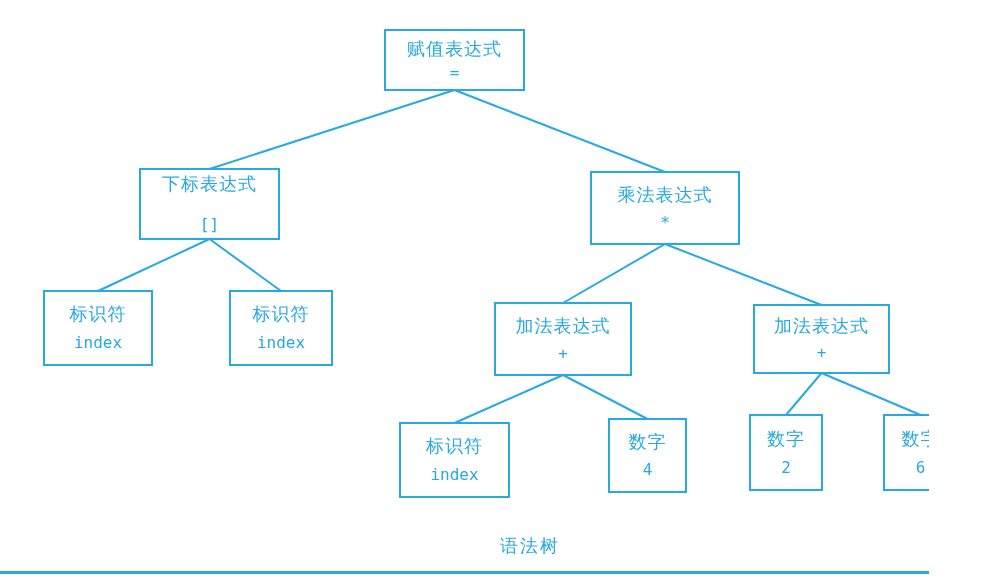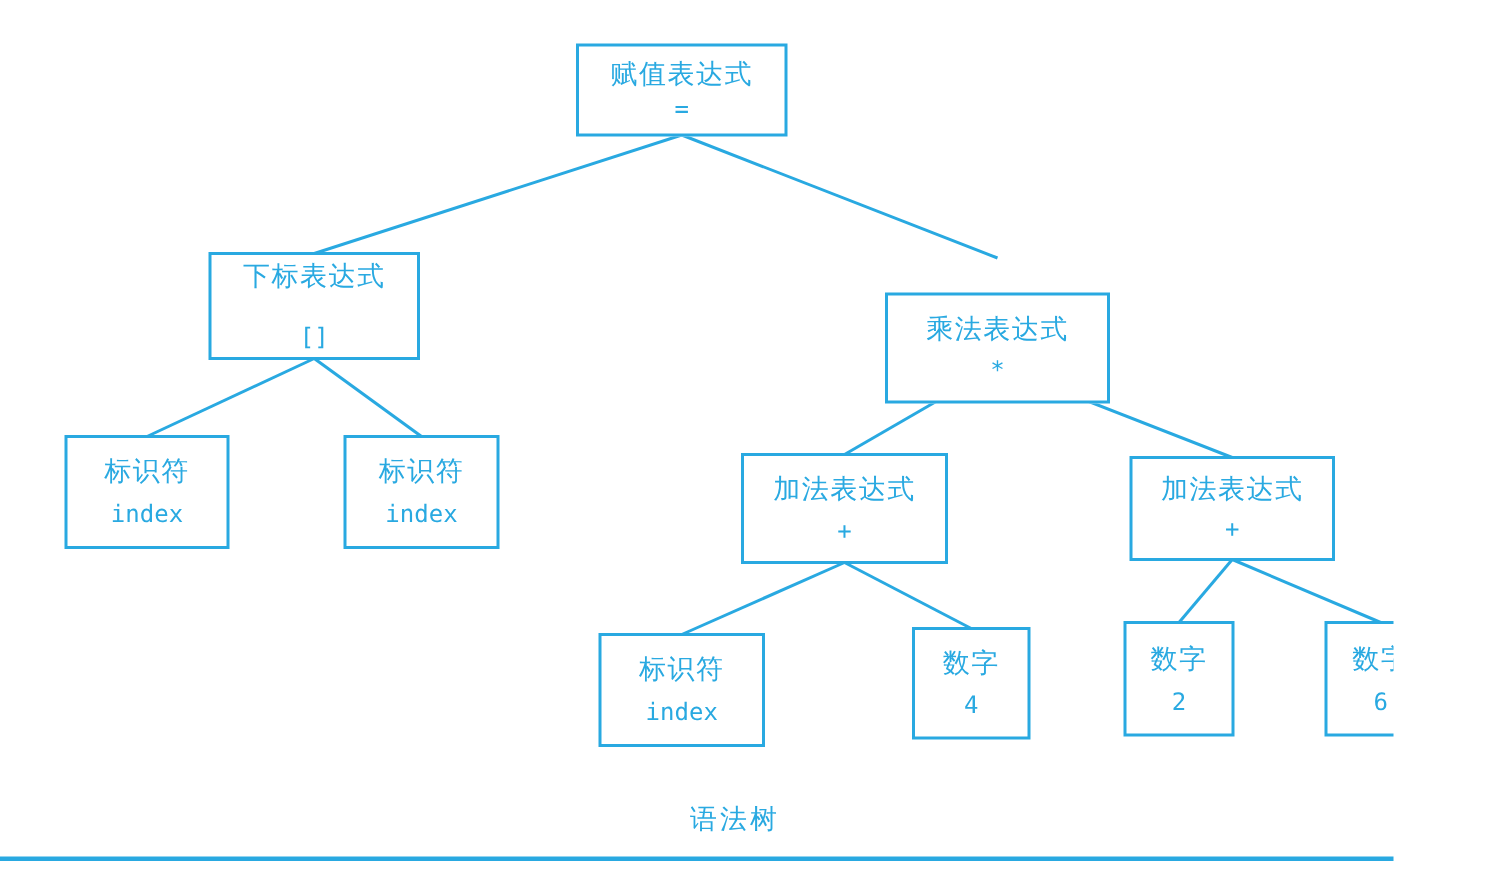--- a/index.html
+++ b/index.html
@@ -44,21 +44,21 @@
     font-family: "DejaVu Sans Mono", "Liberation Mono", monospace;
     font-size: 16px;
     line-height: 1.1;
     white-space: nowrap;
   }
   .caption {
     position: absolute;
     left: 420px;
     top: 534px;
     width: 140px;
-    text-align: center;
+    text-align: right;
     color: var(--accent);
     font-size: 18px;
     letter-spacing: 2px;
   }
   .bottom-rule {
     position: absolute;
     left: 0;
     top: 571px;
     width: 1007px;
     height: 3px;
@@ -96,21 +96,21 @@
   <div class="node" style="left:43px; top:290px; width:110px; height:76px;">
     <span class="label">标识符</span>
     <span class="sub">index</span>
   </div>
 
   <div class="node" style="left:229px; top:290px; width:104px; height:76px;">
     <span class="label">标识符</span>
     <span class="sub">index</span>
   </div>
 
-  <div class="node" style="left:590px; top:171px; width:150px; height:74px;margin-top:24px;">
+  <div class="node" style="left:590px; top:171px; width:150px; height:74px;">
     <span class="label">乘法表达式</span>
     <span class="sub">*</span>
   </div>
 
   <div class="node" style="left:494px; top:302px; width:138px; height:74px;">
     <span class="label">加法表达式</span>
     <span class="sub">+</span>
   </div>
 
   <div class="node" style="left:753px; top:304px; width:137px; height:70px;">

